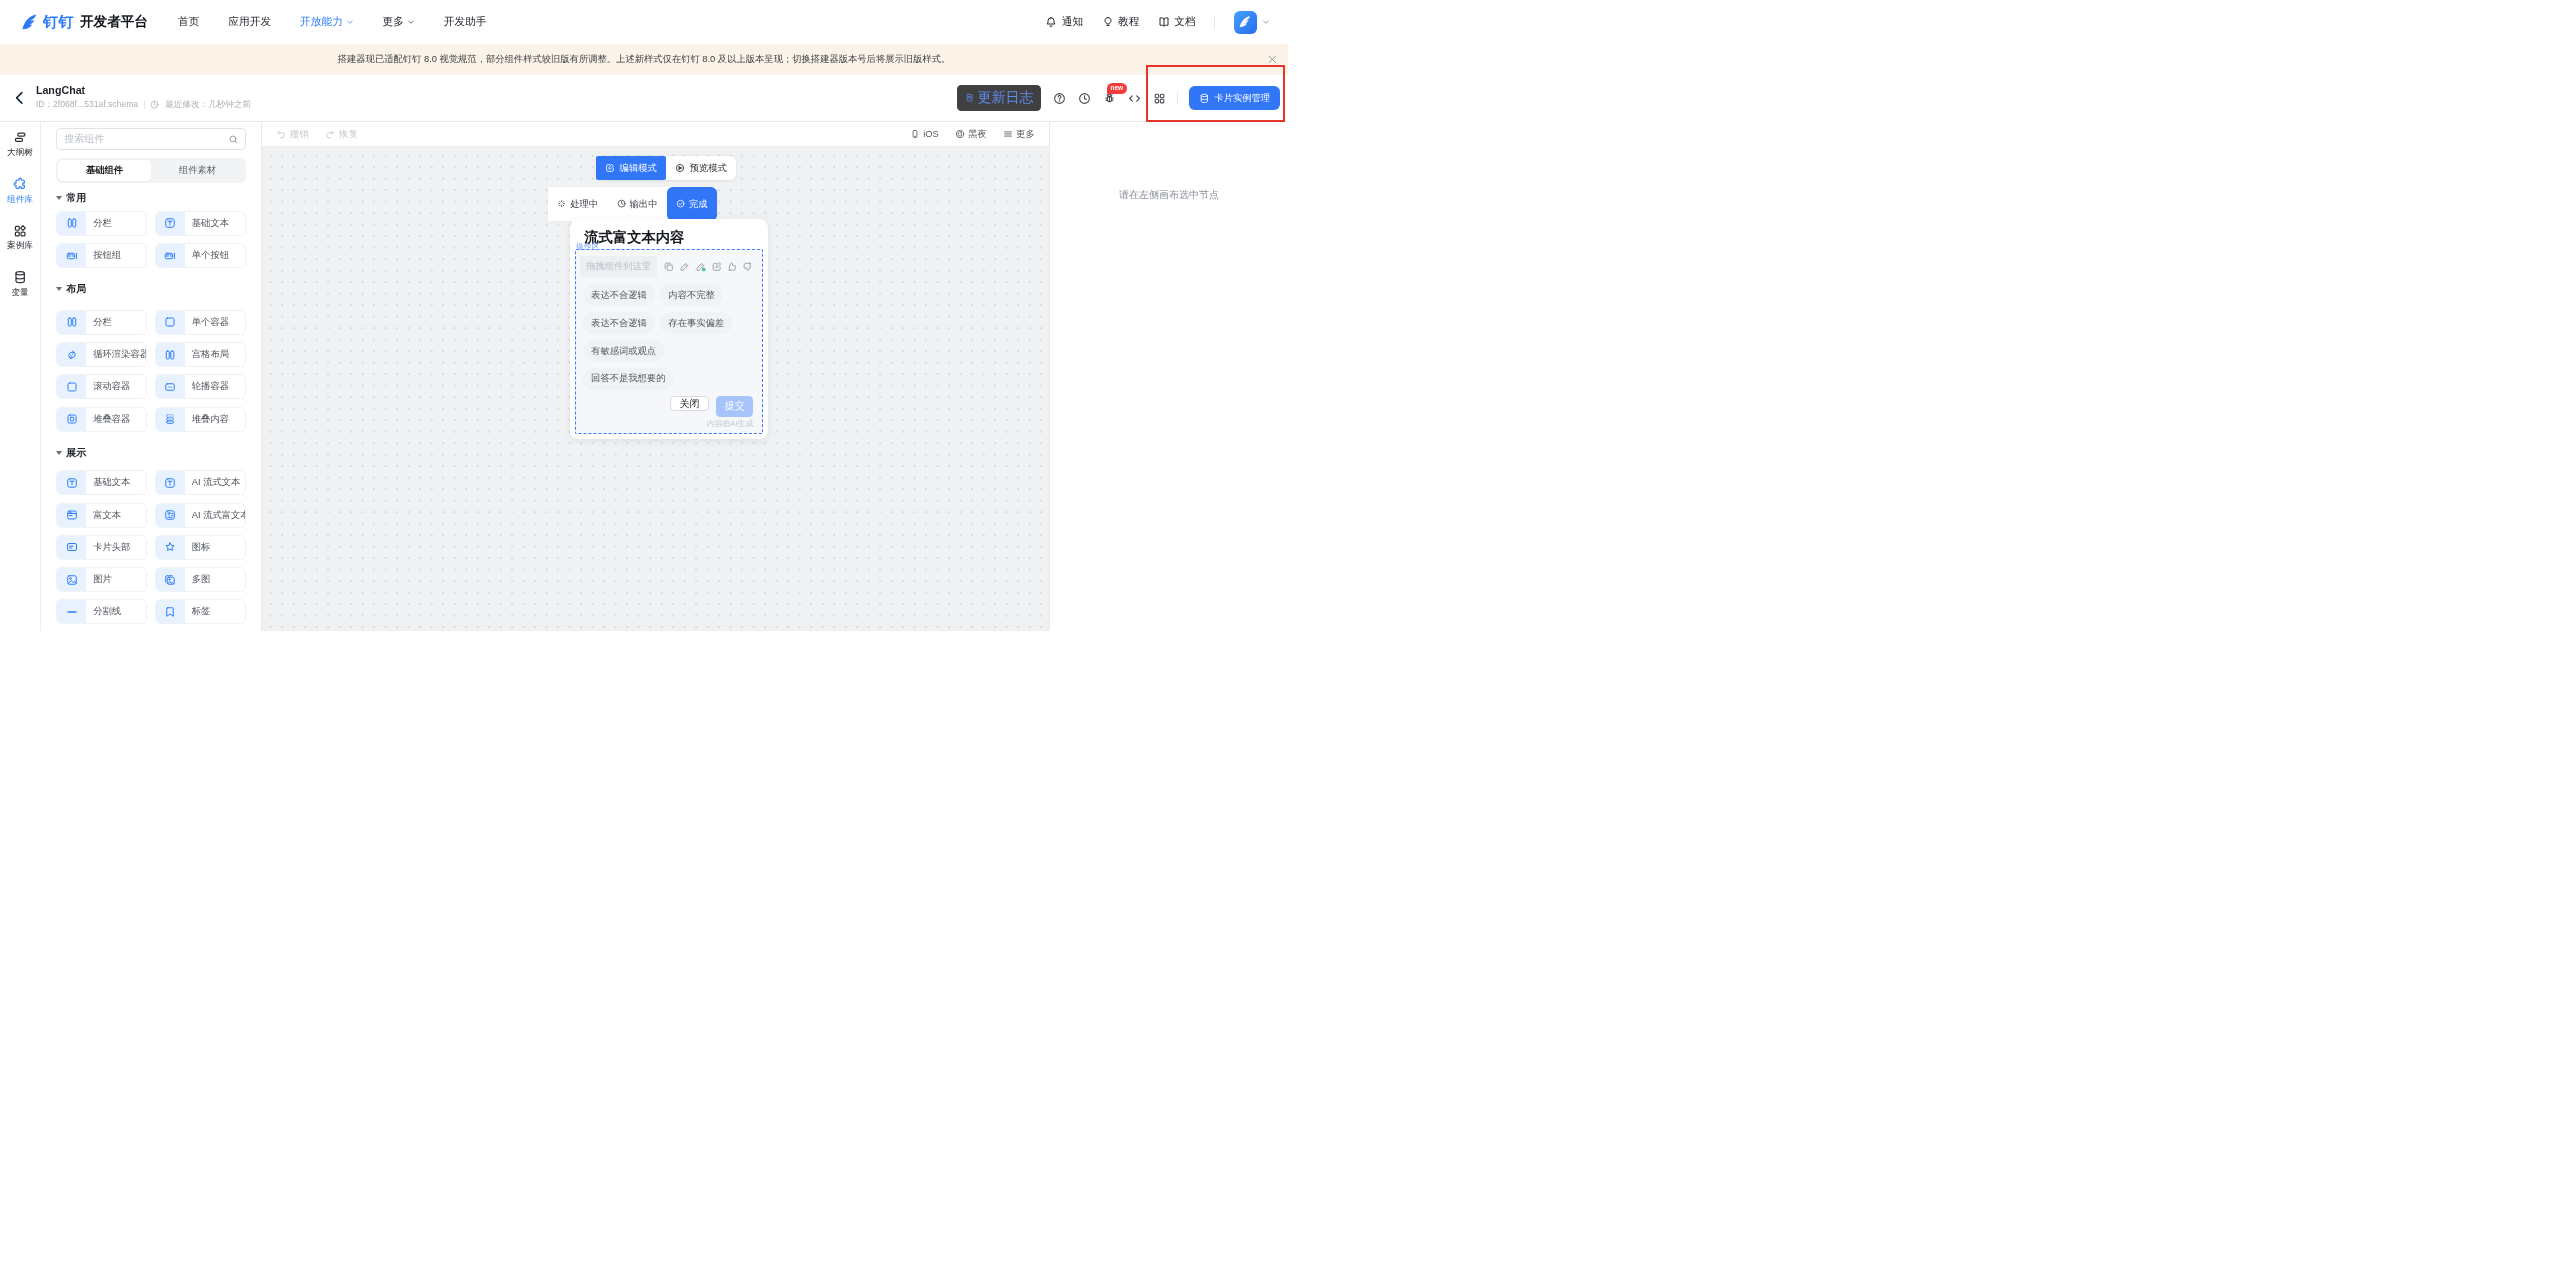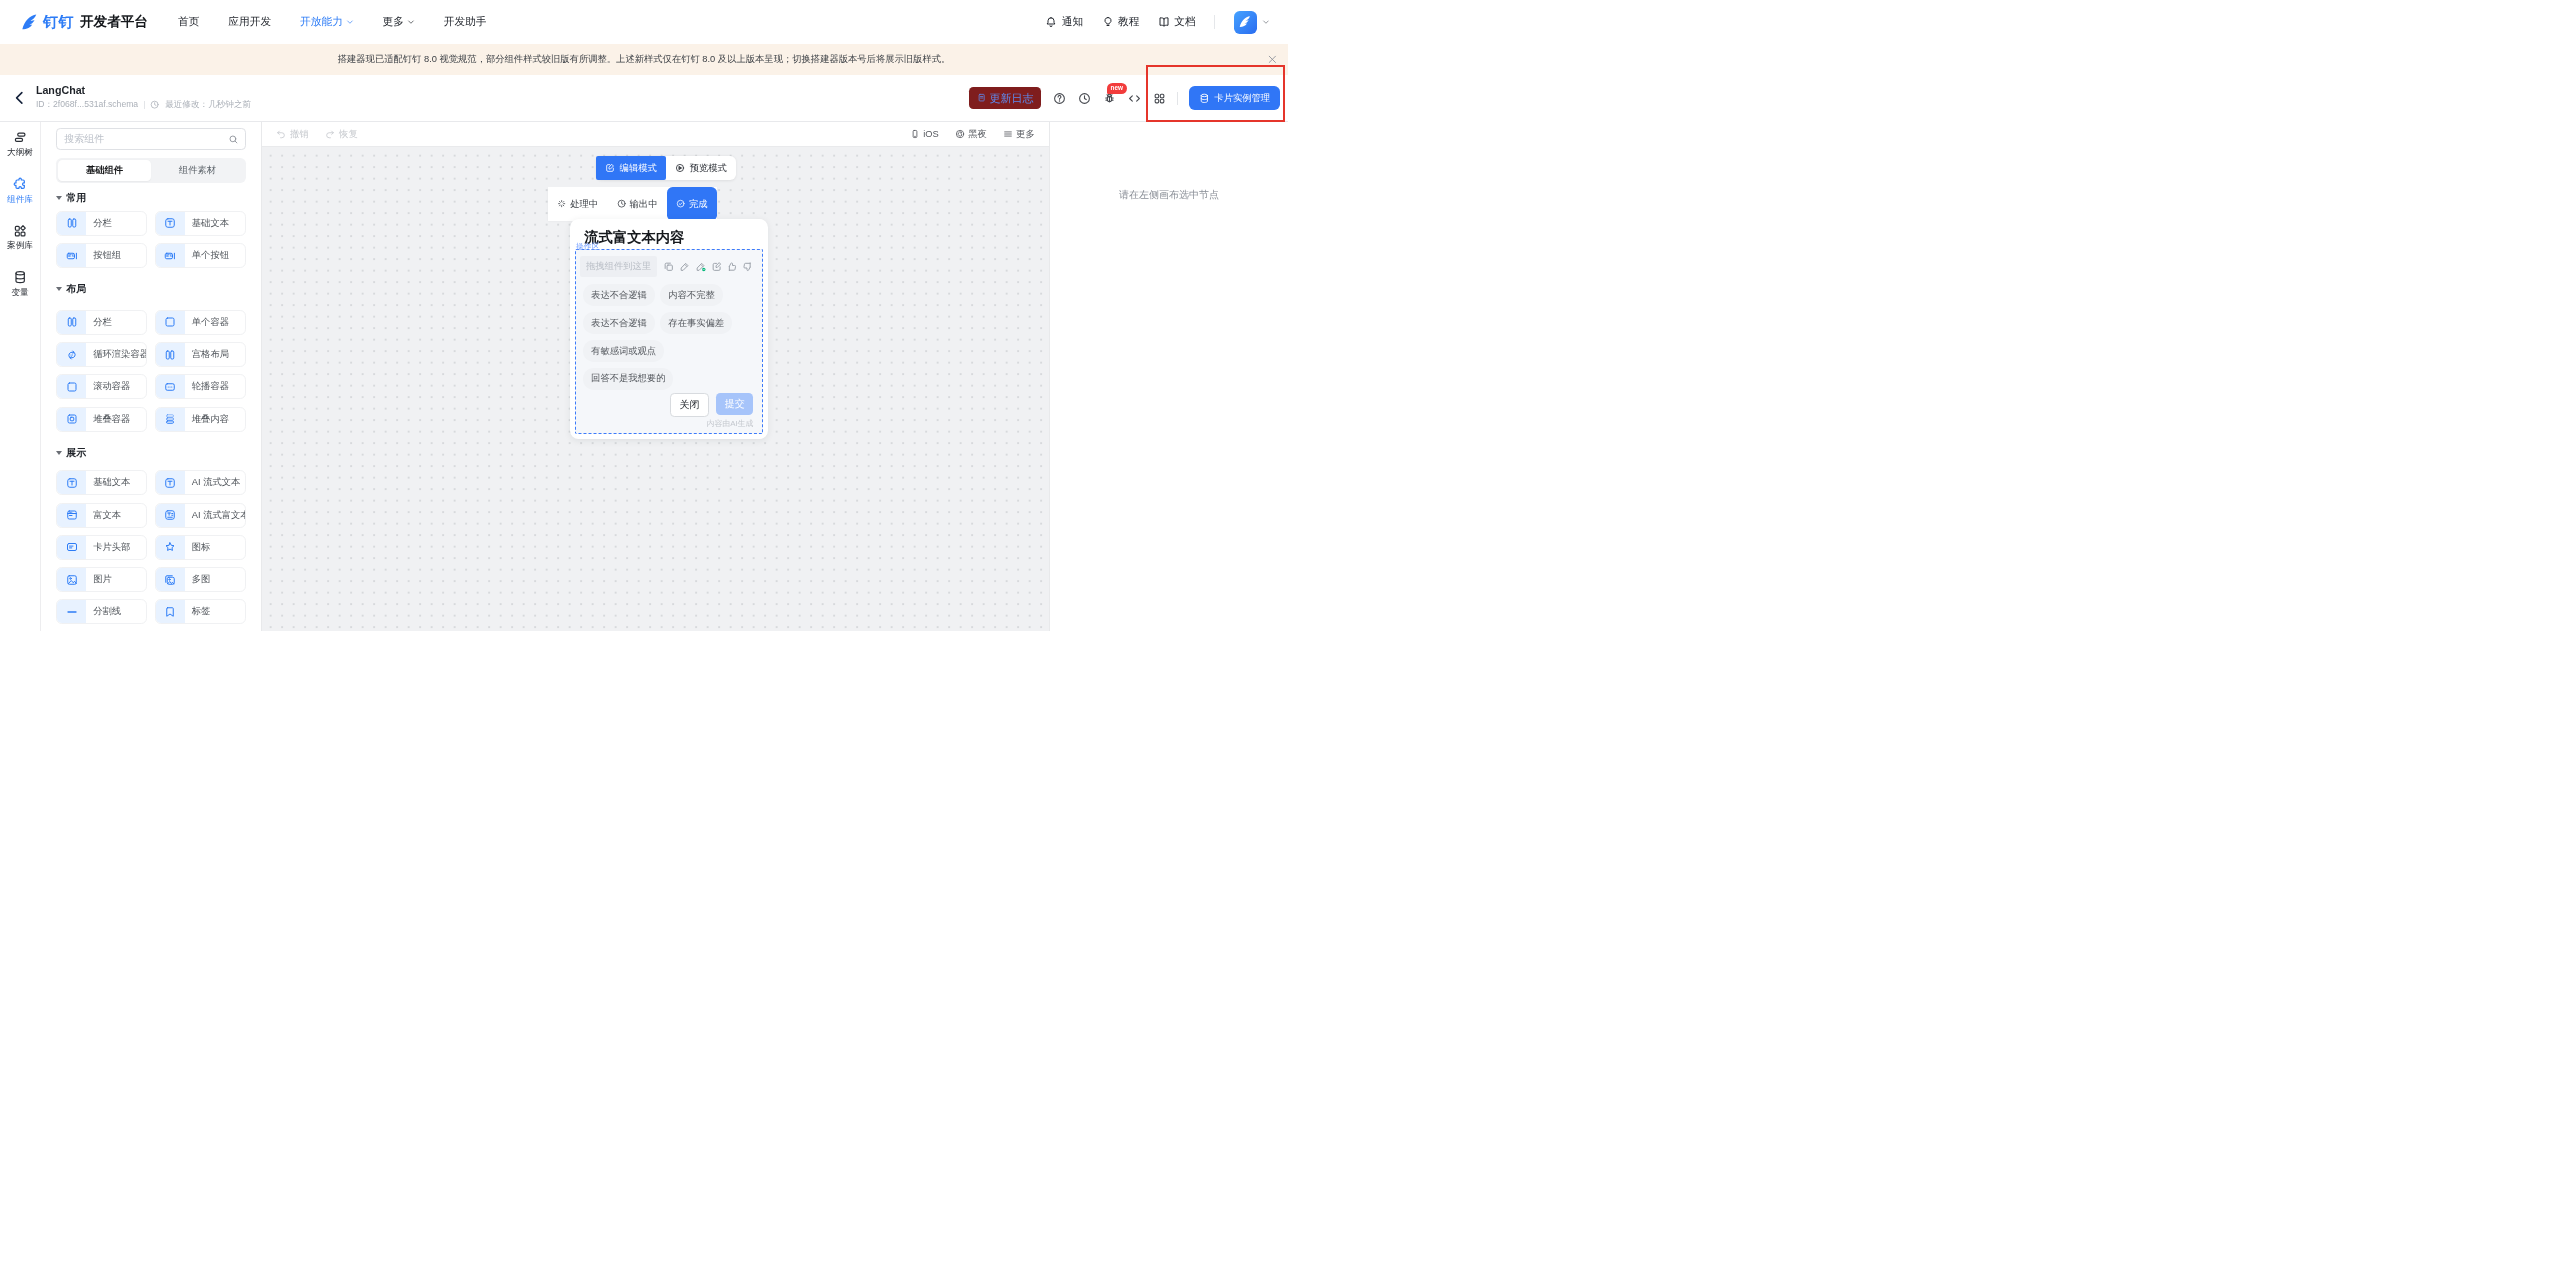--- a/index.html
+++ b/index.html
@@ -35,21 +35,21 @@
 
   
   .pagehead { position:absolute; left:0; top:75px; width:1288px; height:47px; background:#fff; border-bottom:0.7px solid #e8e9ec; display:flex; align-items:center; padding:0 7.9px 0 11.5px; }
   .back-btn { width:15.8px; height:15.8px; color:#15223b; cursor:pointer; margin-right:8.6px; }
   .title-block { display:flex; flex-direction:column; gap:2.1px; }
   .doc-title { font-size:10.7px; font-weight:bold; color:#1f2329; line-height:11.5px; }
   .doc-sub { display:flex; align-items:center; gap:5.7px; font-size:8.6px; color:#abb0b8; }
   .doc-sub .sep { width:0.7px; height:8.6px; background:#e3e5e8; }
   .doc-sub .icon { width:9.3px; height:9.3px; color:#abb0b8; }
   .head-tools { margin-left:auto; display:flex; align-items:center; gap:12px; }
-  .updatelog-pill { display:flex; align-items:center; gap:3.6px; background:#7f1d1d; color:#5e8bef; border-radius:4.3px; padding:3.6px 7.2px; font-size:11px; cursor:pointer; }
+  .updatelog-pill { display:flex; align-items:center; gap:3.6px; background:#404040; color:#5e8bef; border-radius:4.3px; padding:3.6px 7.2px; font-size:14px; cursor:pointer; }
   .updatelog-pill .icon { width:9.3px; height:9.3px; }
   .tool-icon { position:relative; width:13px; height:13px; color:#46494f; cursor:pointer; }
   .new-badge { position:absolute; top:-8.6px; left:4.3px; background:#f23c3c; color:#fff; font-size:6.4px; line-height:6.4px; padding:2.1px 3.6px; border-radius:5.7px 5.7px 5.7px 1.4px; font-weight:bold; }
   .boxed-group { position:relative; display:flex; align-items:center; gap:11.5px; }
   .tools-divider { width:0.7px; height:13px; background:#e3e5e8; }
   .primary-btn { display:flex; align-items:center; gap:4.3px; background:#3076f6; color:#fff; border:none; border-radius:5.7px; padding:5.7px 10px; font-size:9.3px; cursor:pointer; font-family:inherit; }
   .primary-btn .icon { width:10.7px; height:10.7px; color:#fff; }
   .annotation-box { position:absolute; left:-6.4px; top:-21px; right:-5px; bottom:-11.5px; border:2.1px solid #e5352b; pointer-events:none; z-index:50; }
 
   
@@ -103,21 +103,21 @@
   .pcard-title { position:absolute; left:14.3px; top:8.6px; font-size:14.3px; font-weight:bold; color:#16191d; }
   .region-label { position:absolute; left:5.7px; top:21.5px; font-size:7.9px; color:#6f9cff; z-index:3; }
   .dashed-zone { position:absolute; left:5px; top:30px; width:188px; height:185px; border:1.1px dashed #3d7bfa; background:#f5f7fa; border-radius:1.4px; padding:5.7px 0 0 4.3px; }
   .drop-row { display:flex; align-items:center; gap:6.4px; }
   .drop-hint { background:#edeff3; color:#b9bec6; font-size:9.3px; padding:4.3px 5.7px; border-radius:2.1px; white-space:nowrap; }
   .act-icons { display:flex; align-items:center; gap:4.3px; }
   .act-icons .icon { width:11.5px; height:11.5px; color:#9aa0a8; cursor:pointer; }
   .chips { margin:7.2px 0 0 2.9px; width:172px; display:flex; flex-wrap:wrap; gap:6.4px 5.7px; }
   .chip { height:21.5px; display:inline-flex; align-items:center; padding:0 7.9px; background:#f0f2f5; border-radius:10.7px; font-size:9.3px; color:#53575d; cursor:pointer; white-space:nowrap; }
   .card-btns { position:absolute; right:8.6px; bottom:15.8px; display:flex; gap:7.2px; }
-  .btn-close { height:24px; padding:0 8.6px; background:#fff; border:0.7px solid #d8dbdf; border-radius:4.3px; font-size:10px; color:#23272d; cursor:pointer; font-family:inherit; }
+  .btn-close { height:15px; padding:0 8.6px; background:#fff; border:0.7px solid #d8dbdf; border-radius:4.3px; font-size:10px; color:#23272d; cursor:pointer; font-family:inherit; }
   .btn-submit { height:21.5px; padding:0 8.6px; background:#a6c4fa; border:none; border-radius:4.3px; font-size:10px; color:#fff; cursor:pointer; font-family:inherit; }
   .ai-note { position:absolute; right:8.6px; bottom:4.3px; font-size:7.9px; color:#c3c7cd; }
 
   
   .inspector { width:239px; background:#fff; border-left:0.7px solid #e8e9eb; padding-top:66px; text-align:center; flex:none; }
   .inspector .empty { font-size:10px; color:#898e96; }
 </style>
 </head>
 <body>
 

